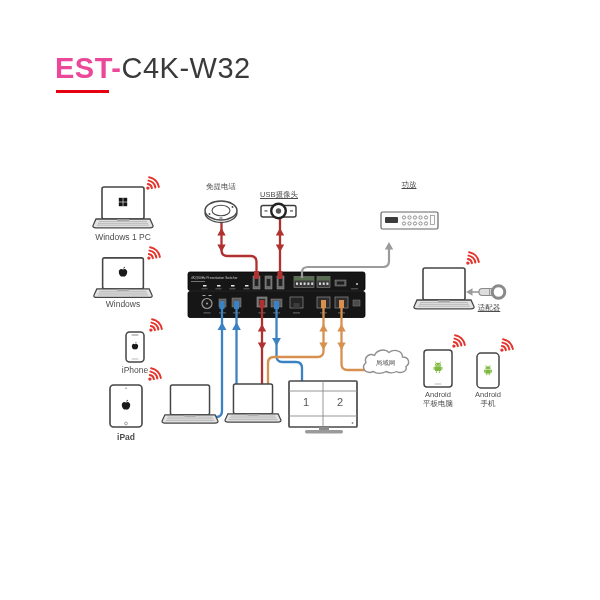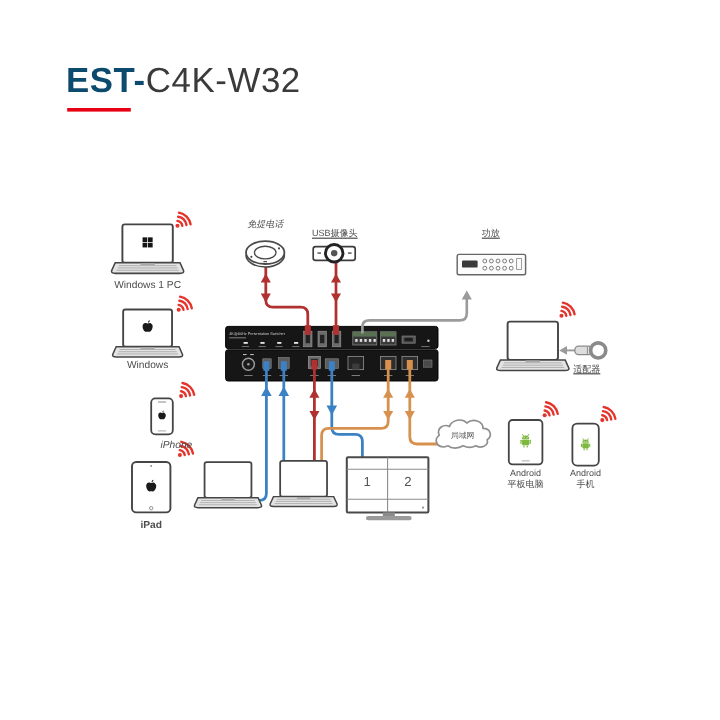--- a/index.html
+++ b/index.html
@@ -4,21 +4,21 @@
 <style>
   html,body{margin:0;padding:0;background:#ffffff;}
   #canvas{position:relative;width:600px;height:600px;background:#ffffff;overflow:hidden;
           font-family:"Liberation Sans","DejaVu Sans",sans-serif;}
   #diagram{position:absolute;left:0;top:0;}
   .lbl{position:absolute;transform:translateX(-50%);white-space:nowrap;
        color:#4d4d4d;font-size:8.5px;text-align:center;line-height:1.15;}
   .lbl.cn{font-size:7.5px;}
   .title{position:absolute;left:55px;top:52px;font-size:29px;color:#3a3a3a;
          letter-spacing:0.5px;}
-  .title b{color:#0c4a6e;font-weight:800;}
+  .title b{color:#ec4899;font-weight:800;}
   .title-underline{position:absolute;left:56px;top:90px;width:53px;height:2.6px;
          background:#e60012;}
   .panel-text{position:absolute;left:191px;top:276px;font-size:3.2px;color:#cccccc;
          transform:none;white-space:nowrap;}
   .panel-text2{position:absolute;left:191px;top:281px;width:14px;height:1.2px;
          background:#9a9a9a;opacity:.7;}
   .zone{position:absolute;transform:translateX(-50%);font-size:11px;color:#555;}
   .cloud-lbl{position:absolute;transform:translateX(-50%);font-size:6.5px;color:#555;}
 </style>
 </head>
@@ -309,26 +309,26 @@
 </svg>
 
   <div class="title"><b>EST-</b><span>C4K-W32</span></div>
   <div class="title-underline"></div>
 
   <div class="panel-text">4K@60Hz Presentation Switcher</div>
   <div class="panel-text2"></div>
 
   <div class="lbl" style="left:123px;top:233px;">Windows 1 PC</div>
   <div class="lbl" style="left:123px;top:300px;">Windows</div>
-  <div class="lbl" style="left:147px;top:366px;font-style:italic;">iPhone</div>
+  <div class="lbl" style="left:135px;top:366px;">iPhone</div>
   <div class="lbl" style="left:126px;top:433px;font-weight:bold;">iPad</div>
 
-  <div class="lbl cn" style="left:221px;top:183px;font-style:italic;">免提电话</div>
+  <div class="lbl cn" style="left:221px;top:183px;">免提电话</div>
   <div class="lbl cn" style="left:279px;top:191px;text-decoration:underline;">USB摄像头</div>
-  <div class="lbl cn" style="left:409px;top:191px;text-decoration:underline;">功放</div>
+  <div class="lbl cn" style="left:409px;top:181px;text-decoration:underline;">功放</div>
   <div class="lbl cn" style="left:489px;top:304px;text-decoration:underline;">适配器</div>
 
   <div class="cloud-lbl" style="left:385.5px;top:359px;">局域网</div>
 
   <div class="lbl cn" style="left:438px;top:391px;">
     <span>Android</span><br>
     <span>平板电脑</span>
   </div>
   <div class="lbl cn" style="left:488px;top:391px;">
     <span>Android</span><br>

